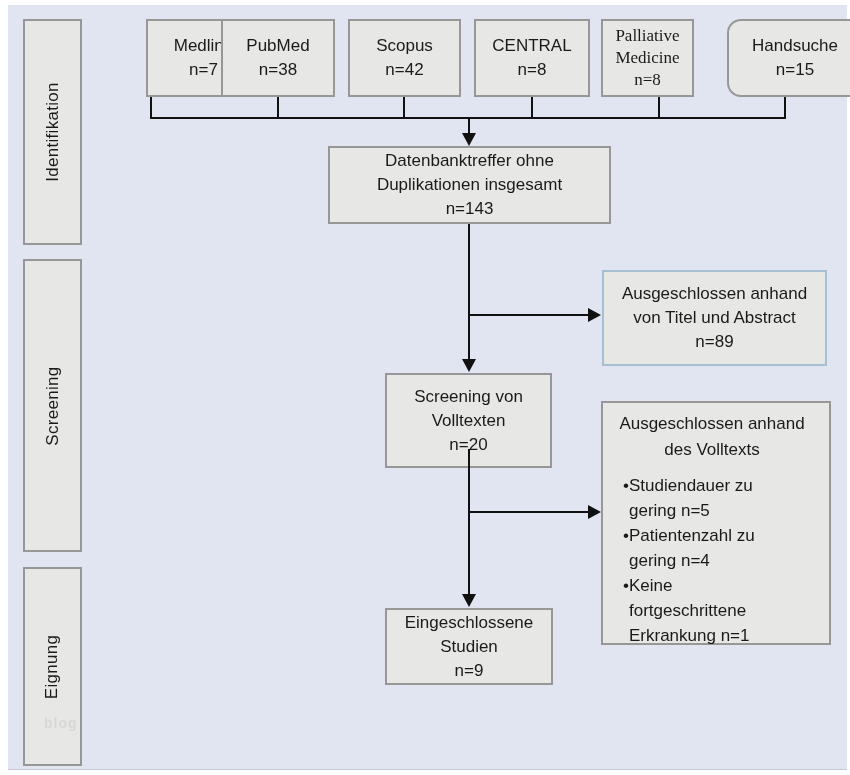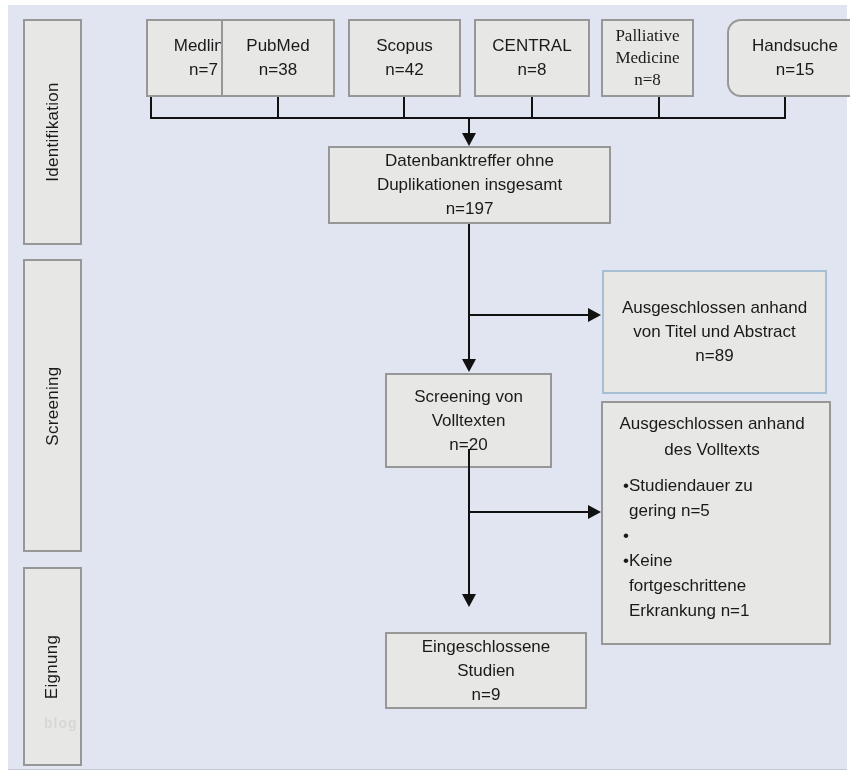--- a/index.html
+++ b/index.html
@@ -27,24 +27,24 @@
   
   .src{top:14px;height:78px;padding:0 8px;}
   #src-0{left:102px;width:115px;margin-left:36px;}
   #src-1{left:213px;width:114px;}
   #src-2{left:340px;width:113px;}
   #src-3{left:466px;width:116px;}
   #src-4{left:593px;width:93px;line-height:22px;font-family:Liberation Serif, serif;}
   #src-5{left:719px;width:136px;border-radius:14px;}
   
   #box-dedupe{left:320px;top:141px;width:283px;height:78px;padding:8px 35px;}
-  #box-excl1{left:594px;top:265px;width:225px;height:124px;padding:0 10px;}
+  #box-excl1{left:594px;top:265px;width:225px;height:96px;padding:0 10px;}
   #box-screeningft{left:377px;top:368px;width:167px;height:95px;padding:0 8px;}
   #box-excl2{left:593px;top:396px;width:230px;height:244px;justify-content:flex-start;padding:8px 10px 0 2px;line-height:26px;}
-  #box-included{left:377px;top:603px;width:202px;height:77px;padding:0 8px;margin-top:24px;}
+  #box-included{left:377px;top:603px;width:168px;height:77px;padding:0 8px;}
   
   .items{margin-top:10px;width:100%;text-align:left;font-size:17px;line-height:25px;}
   .item{display:flex;align-items:flex-start;}
   .item .dot{width:24px;padding-left:18px;box-sizing:border-box;flex:0 0 auto;}
   .item .txt{width:162px;}
   
   .hline,.vline{position:absolute;background:#111111;}
   .vline{width:2px;}
   .hline{height:2px;}
   .stub{top:92px;height:21px;}
@@ -107,21 +107,21 @@
   <div class="vline stub" style="left:523px;"></div>
   <div class="vline stub" style="left:650px;"></div>
   <div class="vline stub" style="left:776px;"></div>
   <div class="hline" style="left:142px;top:112px;width:636px;"></div>
 
   <div class="vline" style="left:460px;top:112px;height:17px;"></div>
   <div class="arr-down" style="left:454px;top:128px;"></div>
 
   <div class="box" id="box-dedupe">
     <div>Datenbanktreffer ohne Duplikationen insgesamt</div>
-    <div>n=197</div>
+    <div>n=143</div>
   </div>
 
   <div class="vline" style="left:460px;top:219px;height:136px;"></div>
   <div class="arr-down" style="left:454px;top:354px;"></div>
 
   <div class="hline" style="left:461px;top:309px;width:120px;"></div>
   <div class="arr-right" style="left:580px;top:303px;"></div>
 
   <div class="box blue" id="box-excl1">
     <div>Ausgeschlossen anhand von Titel und Abstract</div>
@@ -141,20 +141,21 @@
 
   <div class="box" id="box-excl2">
     <div>Ausgeschlossen anhand des Volltexts</div>
     <div class="items">
       <div class="item">
         <span class="dot">•</span>
         <span class="txt">Studiendauer zu gering n=5</span>
       </div>
       <div class="item">
         <span class="dot">•</span>
+        <span class="txt">Patientenzahl zu gering n=4</span>
       </div>
       <div class="item">
         <span class="dot">•</span>
         <span class="txt">Keine fortgeschrittene Erkrankung n=1</span>
       </div>
     </div>
   </div>
 
   <div class="box" id="box-included">
     <div>Eingeschlossene Studien</div>

